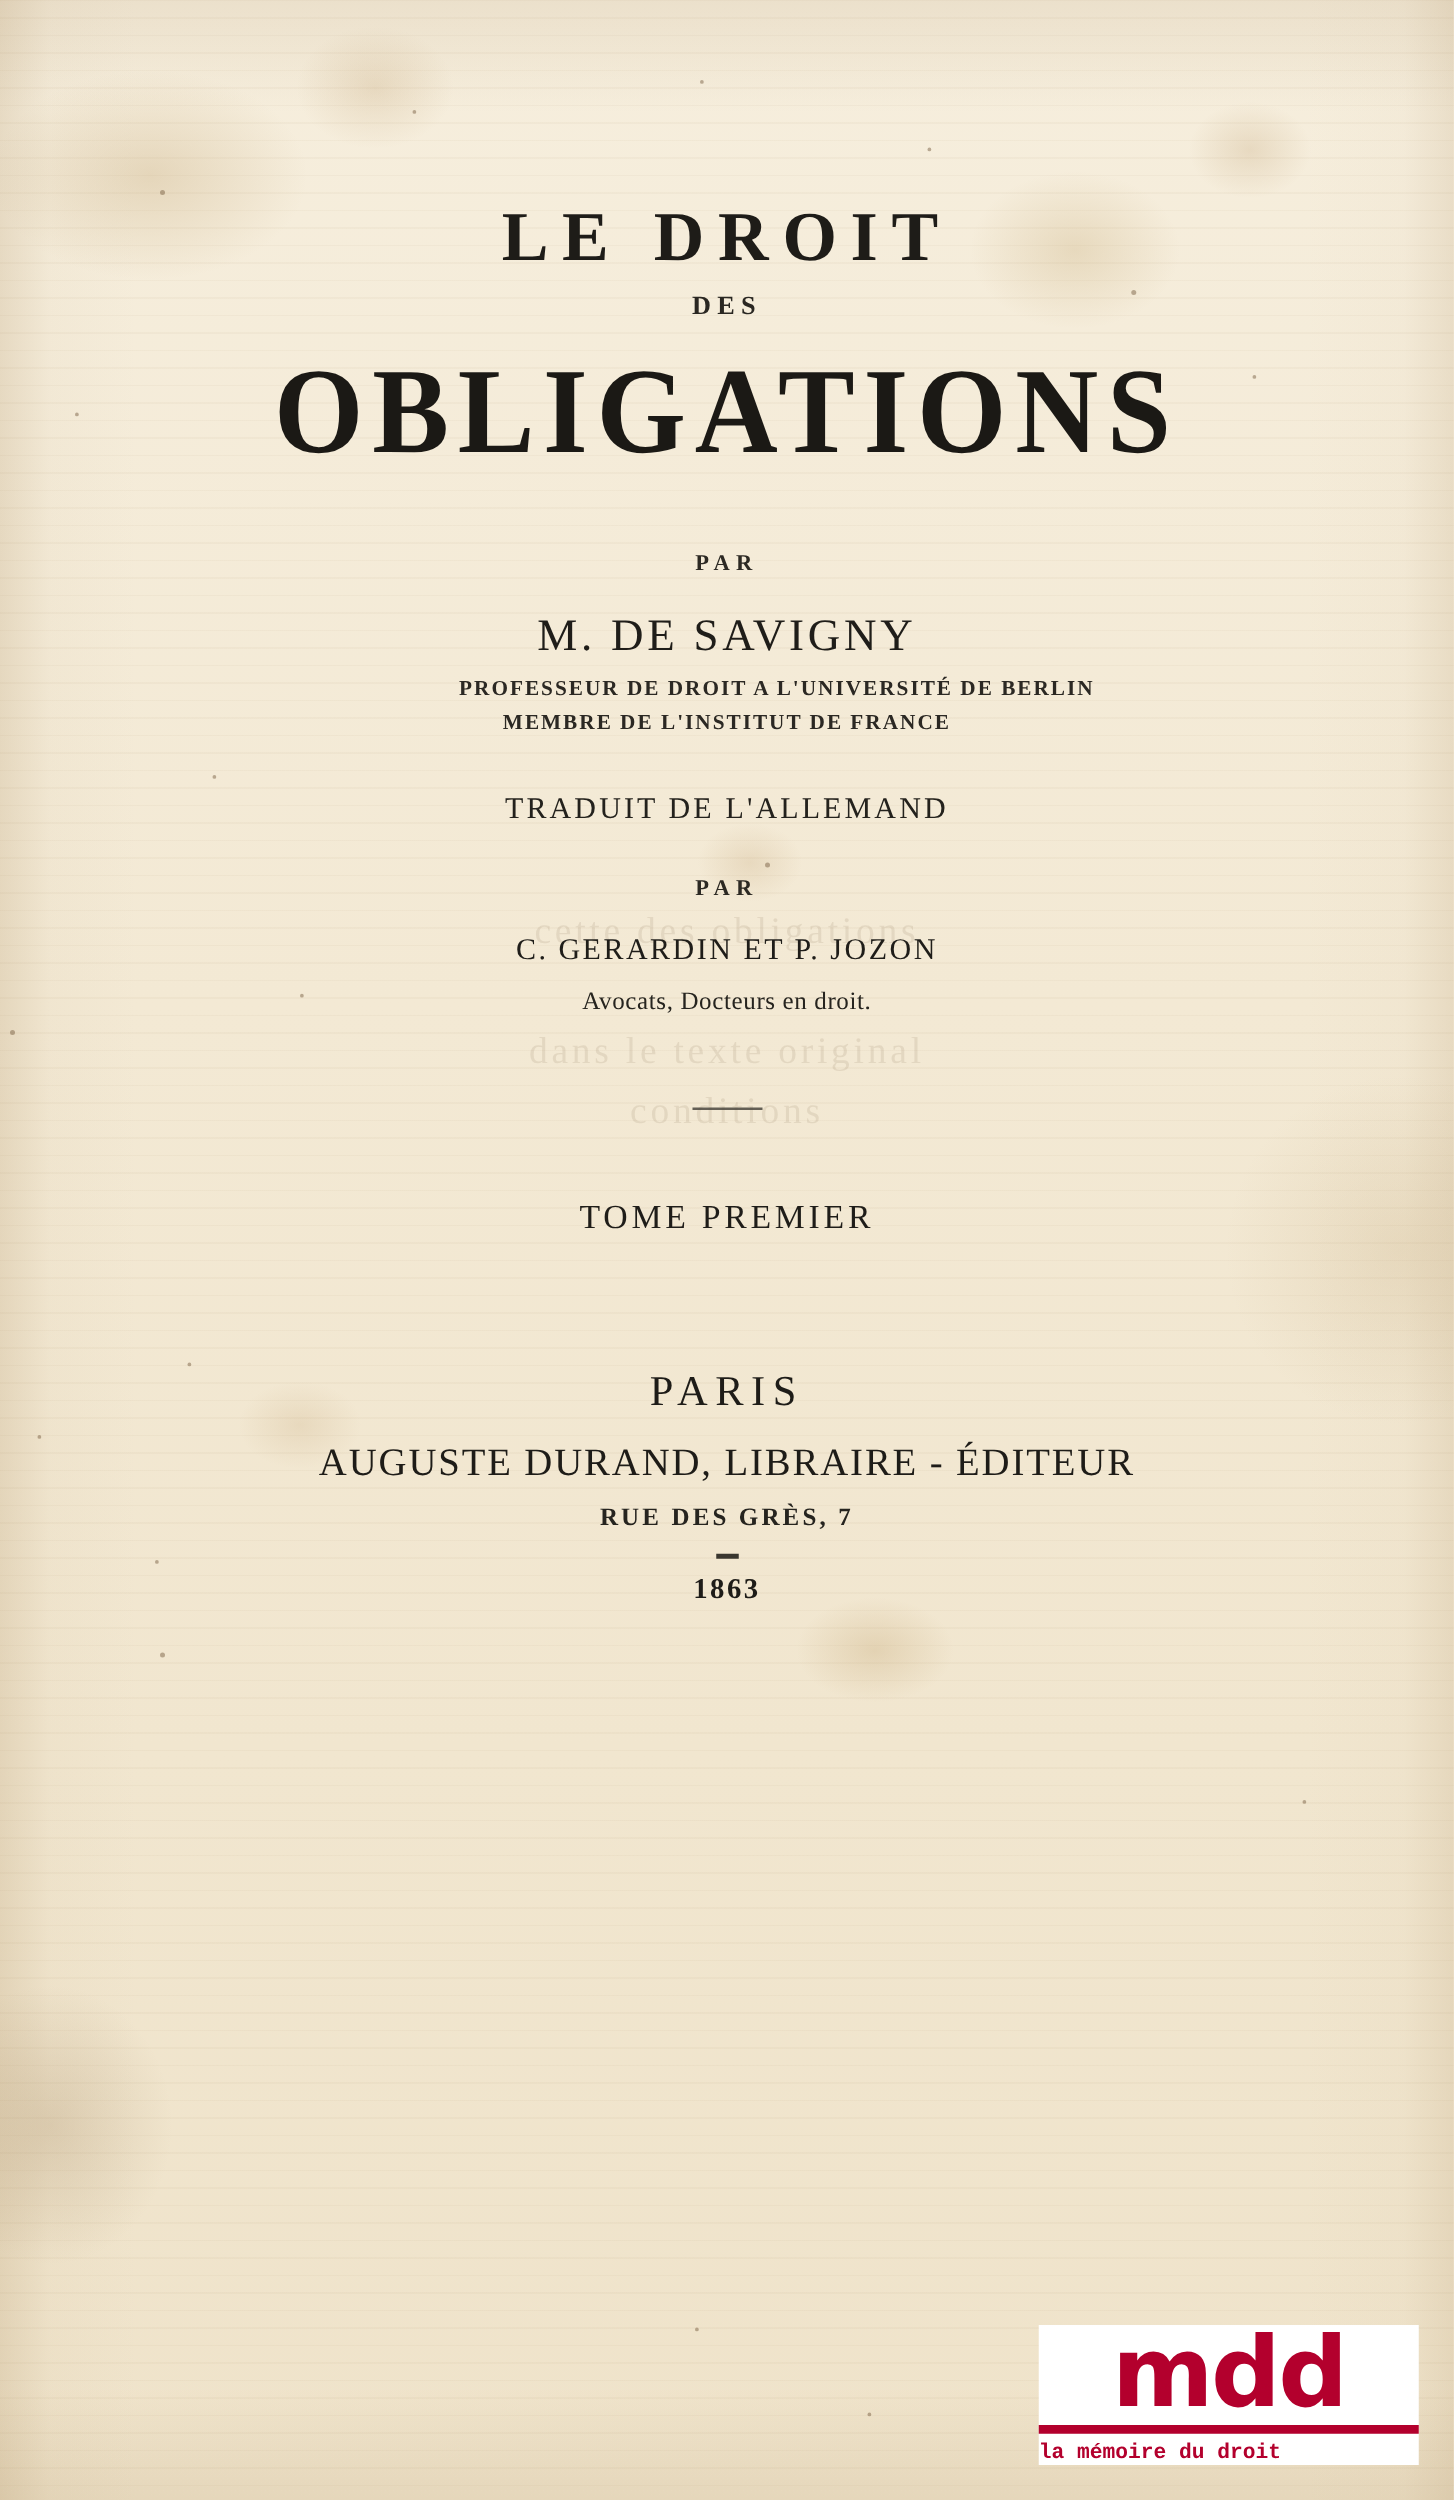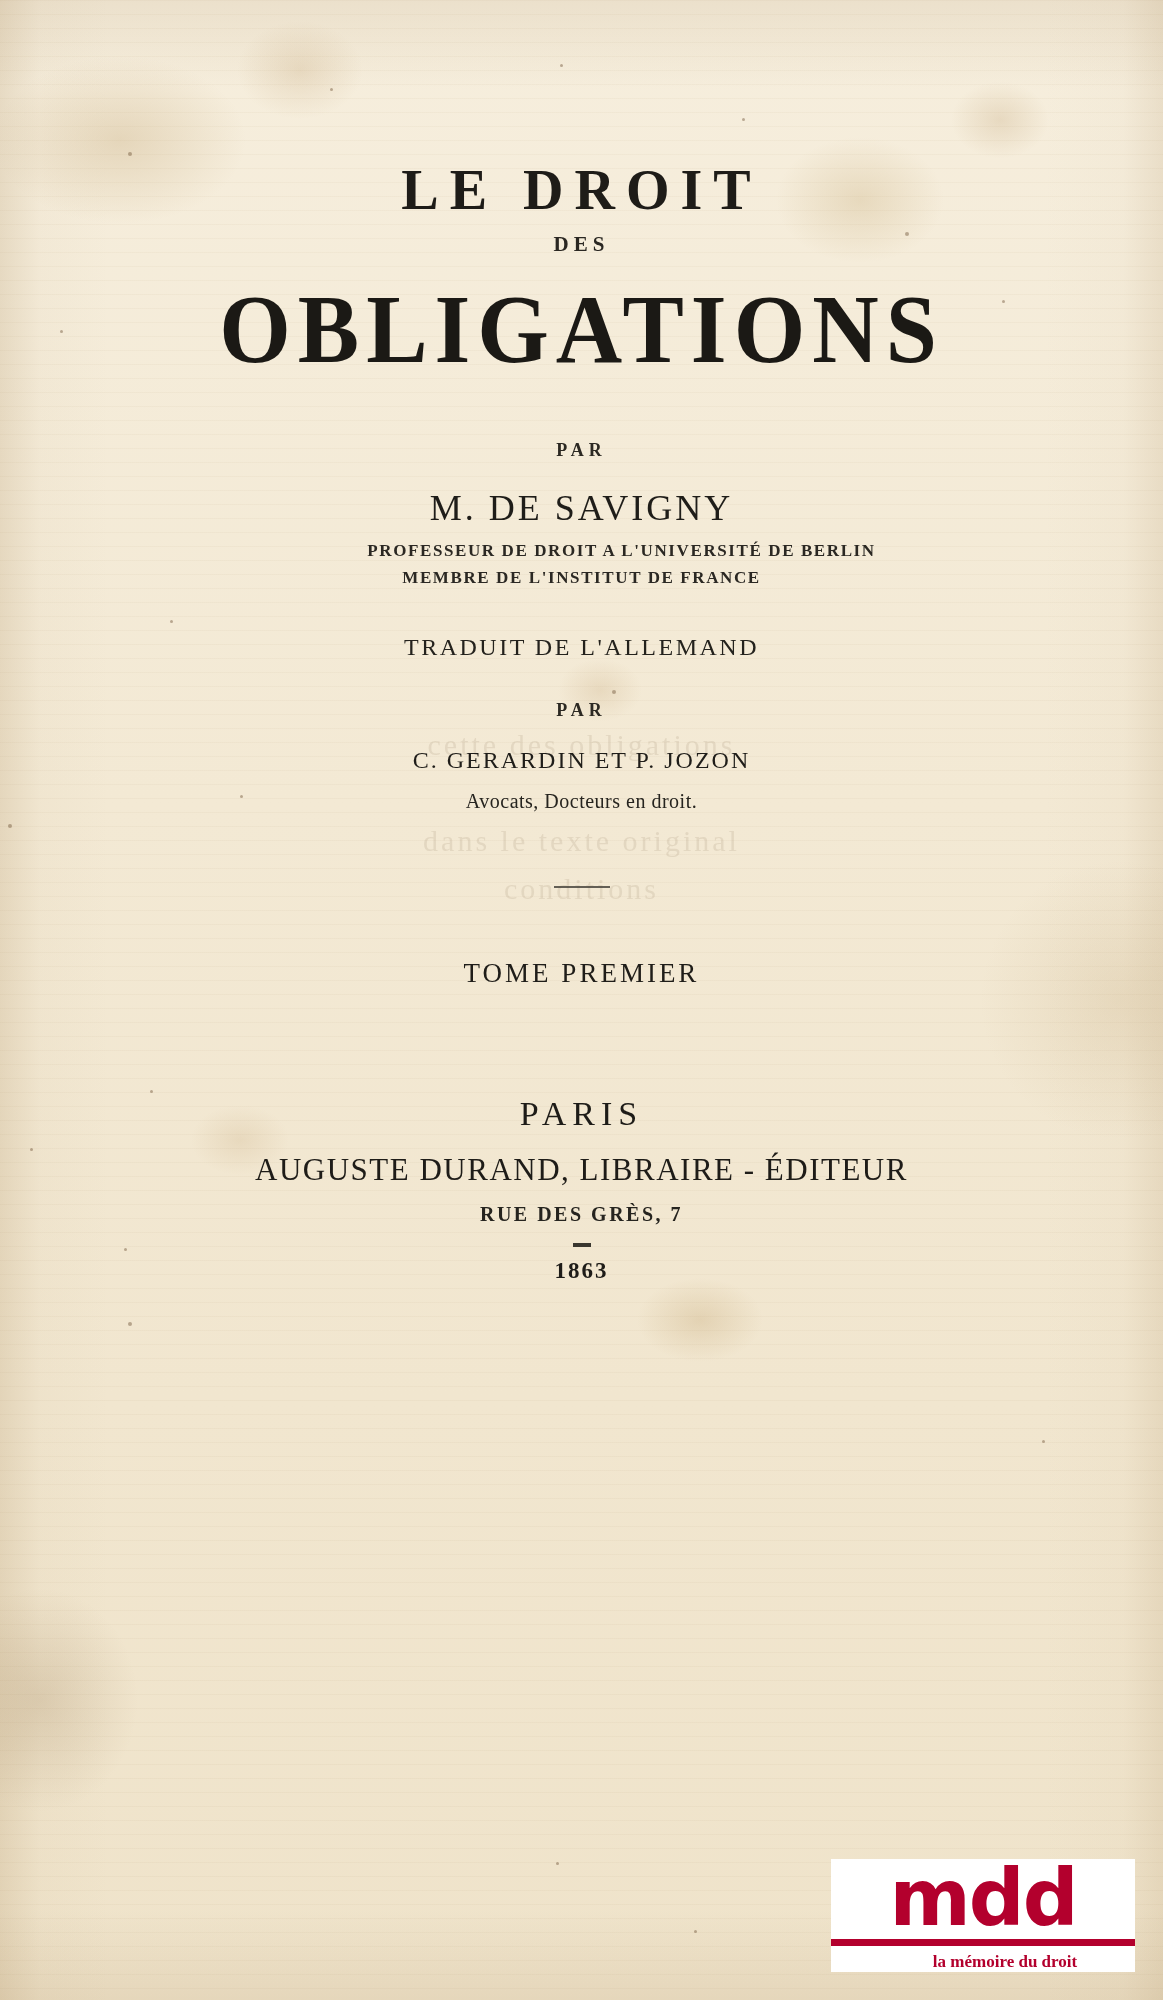--- a/index.html
+++ b/index.html
@@ -197,27 +197,26 @@
     letter-spacing: -2px;
     text-align: center;
   }
   .logo-bar {
     height: 7px;
     background: #b3002d;
     margin: 4px 0 6px 0;
     width: 100%;
   }
   .logo-tag {
-    font-family: Liberation Serif, serif;
+    font-family: Liberation Mono, monospace;
     font-weight: bold;
     font-size: 17px;
     color: #b3002d;
-    text-align: center;
+    text-align: left;
     letter-spacing: 0px;
-    padding-left: 44px;
   }
 </style>
 </head>
 <body>
 
 <div class="page">
 
   <div class="ghost ghost-3">cette des obligations</div>
   <div class="ghost ghost-5">dans le texte original</div>
   <div class="ghost ghost-6">conditions</div>

